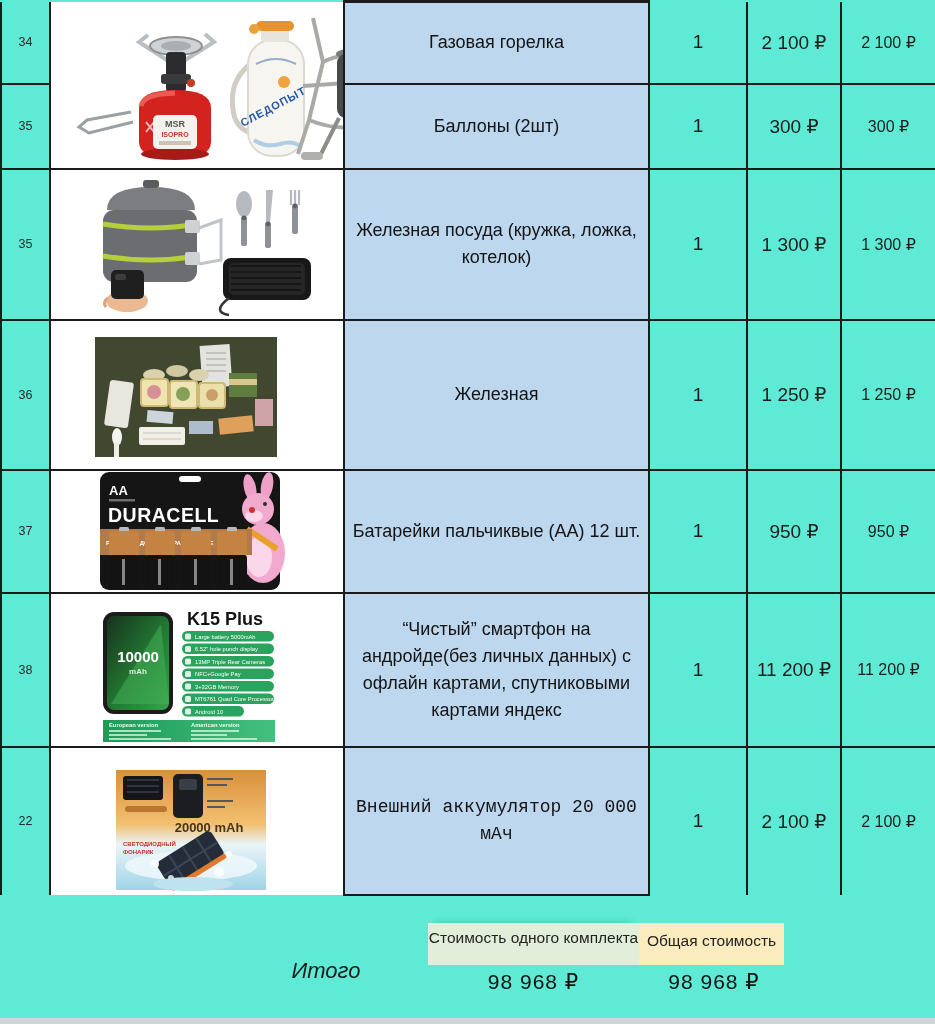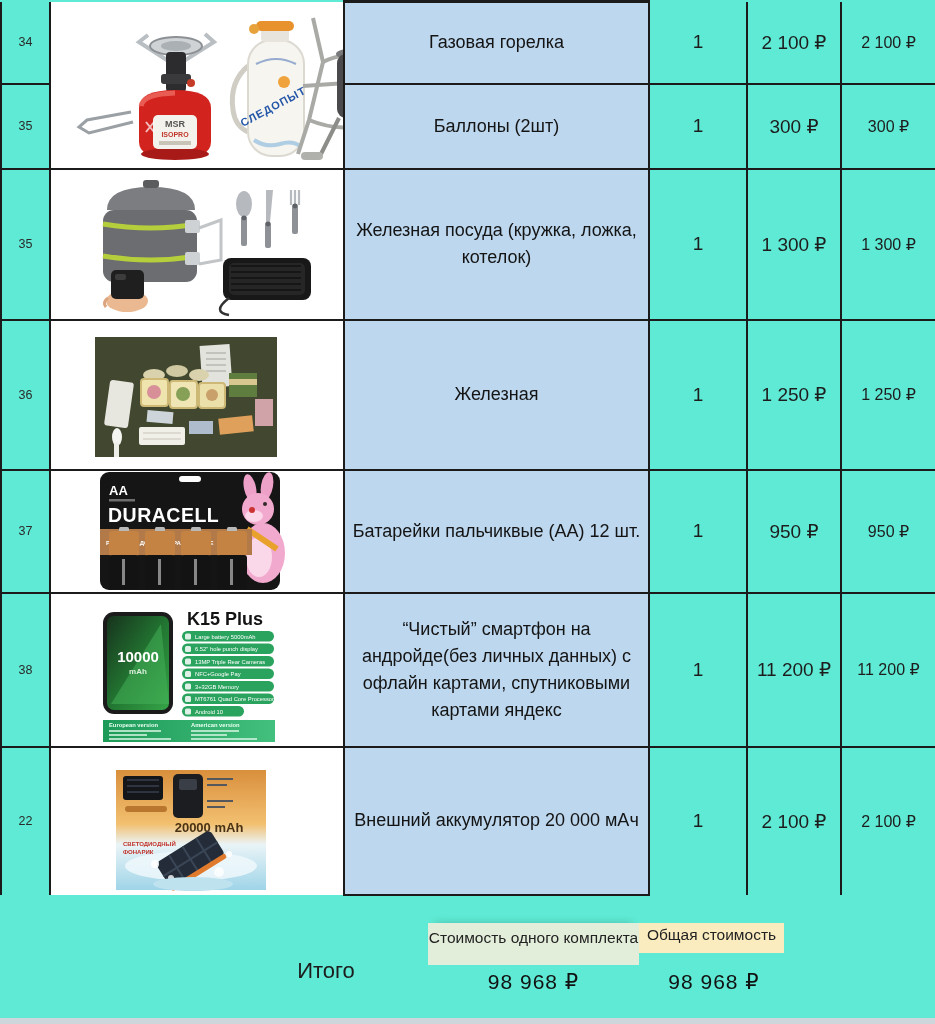--- a/index.html
+++ b/index.html
@@ -5,37 +5,37 @@
   html,body{margin:0;padding:0;background:#ffffff;}
   .page{position:relative;width:935px;height:1024px;background:#5eead4;overflow:hidden;
         font-family:"Liberation Sans","DejaVu Sans",sans-serif;color:#1d1d1d;}
 
   
   table.price{border-collapse:collapse;table-layout:fixed;width:935px;position:absolute;top:0;left:0;}
   table.price td{border:2.4px solid #1b1b1b;padding:0;text-align:center;vertical-align:middle;overflow:hidden;}
   table.price tr:first-child td{border-top:none;}
   table.price tr:first-child td.desc{border-top:3px solid #1b1b1b;}
   table.price tr.last td{border-bottom:none;}
-  table.price tr.last td.desc{border-bottom:2.4px solid #1b1b1b;}
+  table.price tr.last td.desc{border-bottom:2.4px solid #1b1b1b;font-family:Liberation Mono, monospace;}
   td.num{font-size:12.5px;color:#2a2a2a;}
   td.img{background:#ffffff;}
   td.img svg{display:block;}
   td.desc{background:#bdd7ee;font-size:18px;line-height:1.5;padding:4px 6px;color:#141414;}
   td.qty{font-size:19px;}
   td.price-cell{font-size:19px;}
   td.total{font-size:16px;border-right:none;}
 
   
   .abs{position:absolute;}
-  .itogo{left:280px;top:958px;width:92px;text-align:center;font-size:22px;color:#1c1c1c;}
+  .itogo{left:280px;top:958px;width:92px;text-align:center;font-size:22px;color:#1c1c1c;font-style:italic;}
   .sum-cell{display:flex;justify-content:center;font-size:15.5px;color:#222;}
   .sum-green{left:428px;top:923px;width:211px;height:42px;background:#e3eeda;
              align-items:flex-end;padding-bottom:18px;box-sizing:border-box;
              box-shadow:0 -7px 9px -7px rgba(0,0,0,.18);}
-  .sum-yellow{left:639px;top:923px;width:145px;height:30px;background:#fbecc0;
+  .sum-yellow{left:639px;top:923px;width:145px;height:42px;background:#fbecc0;
               align-items:center;padding-bottom:6px;box-sizing:border-box;}
   .sum-val{top:970px;text-align:center;font-size:21px;letter-spacing:1px;color:#111;}
   .sum-val.v1{left:428px;width:211px;}
   .sum-val.v2{left:630px;width:168px;}
   .footer-bar{left:0;top:1018px;width:935px;height:6px;background:#ccd6db;}
 
   
   svg text{font-family:"Liberation Sans","DejaVu Sans",sans-serif;}
 </style>
 </head>

